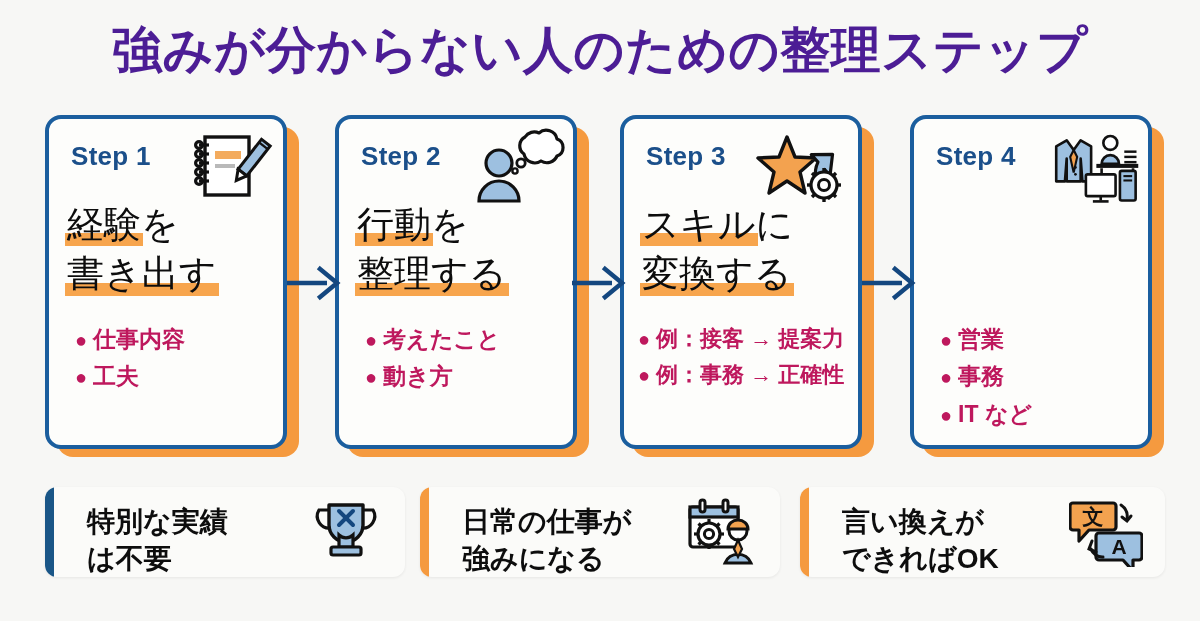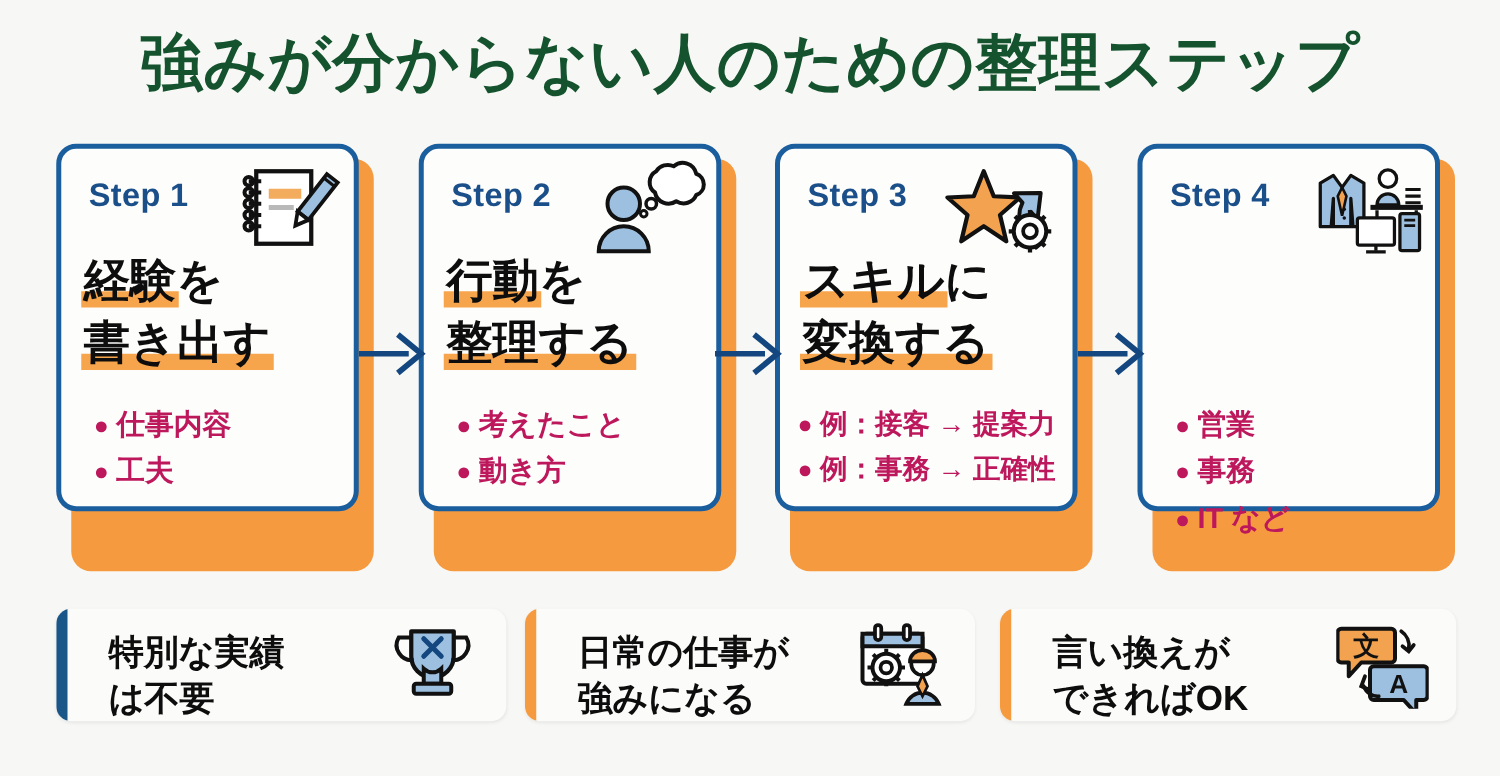--- a/index.html
+++ b/index.html
@@ -7,28 +7,28 @@
     width:1200px; height:621px; overflow:hidden;
     background:#f7f7f5;
     font-family:"Liberation Sans","DejaVu Sans",sans-serif;
   }
   #root{ position:relative; width:1200px; height:621px; }
 
   
   .title{
     position:absolute; left:0; top:24px; width:1200px;
     text-align:center;
-    font-size:50px; font-weight:bold; color:#14532d;
+    font-size:50px; font-weight:bold; color:#4c1d95;
     letter-spacing:0.5px; line-height:1.05;
     white-space:nowrap;
   }
 
   
   .card{
-    position:absolute; top:115px; width:242px; height:294px;
+    position:absolute; top:115px; width:242px; height:334px;
     background:#fdfdfb;
     border:4px solid #1b5e9e;
     border-radius:16px;
     z-index:3;
   }
   .card-shadow{
     position:absolute; top:127px; width:242px; height:330px;
     background:#f59a3f;
     border-radius:16px;
     z-index:2;
@@ -45,21 +45,21 @@
   }
   .card-icon{
     position:absolute; right:8px; top:8px;
     width:96px; height:86px;
   }
   .headline{
     position:absolute; left:18px; top:82px; right:10px;
   }
   .hl-line{
     position:relative; display:inline-block;
-    font-size:37px; font-weight:bold; color:#0d0d0d;
+    font-size:37px; font-weight:normal; color:#0d0d0d;
     line-height:1.28; white-space:nowrap;
   }
   .hl-line .mark{
     position:relative; display:inline-block; z-index:2;
   }
   .hl-line .mark::after{
     content:""; position:absolute; left:-2px; right:-2px;
     bottom:2px; height:13px; background:#f7a54d; z-index:-1;
   }
   .hl-row{ display:block; margin-bottom:2px; }

